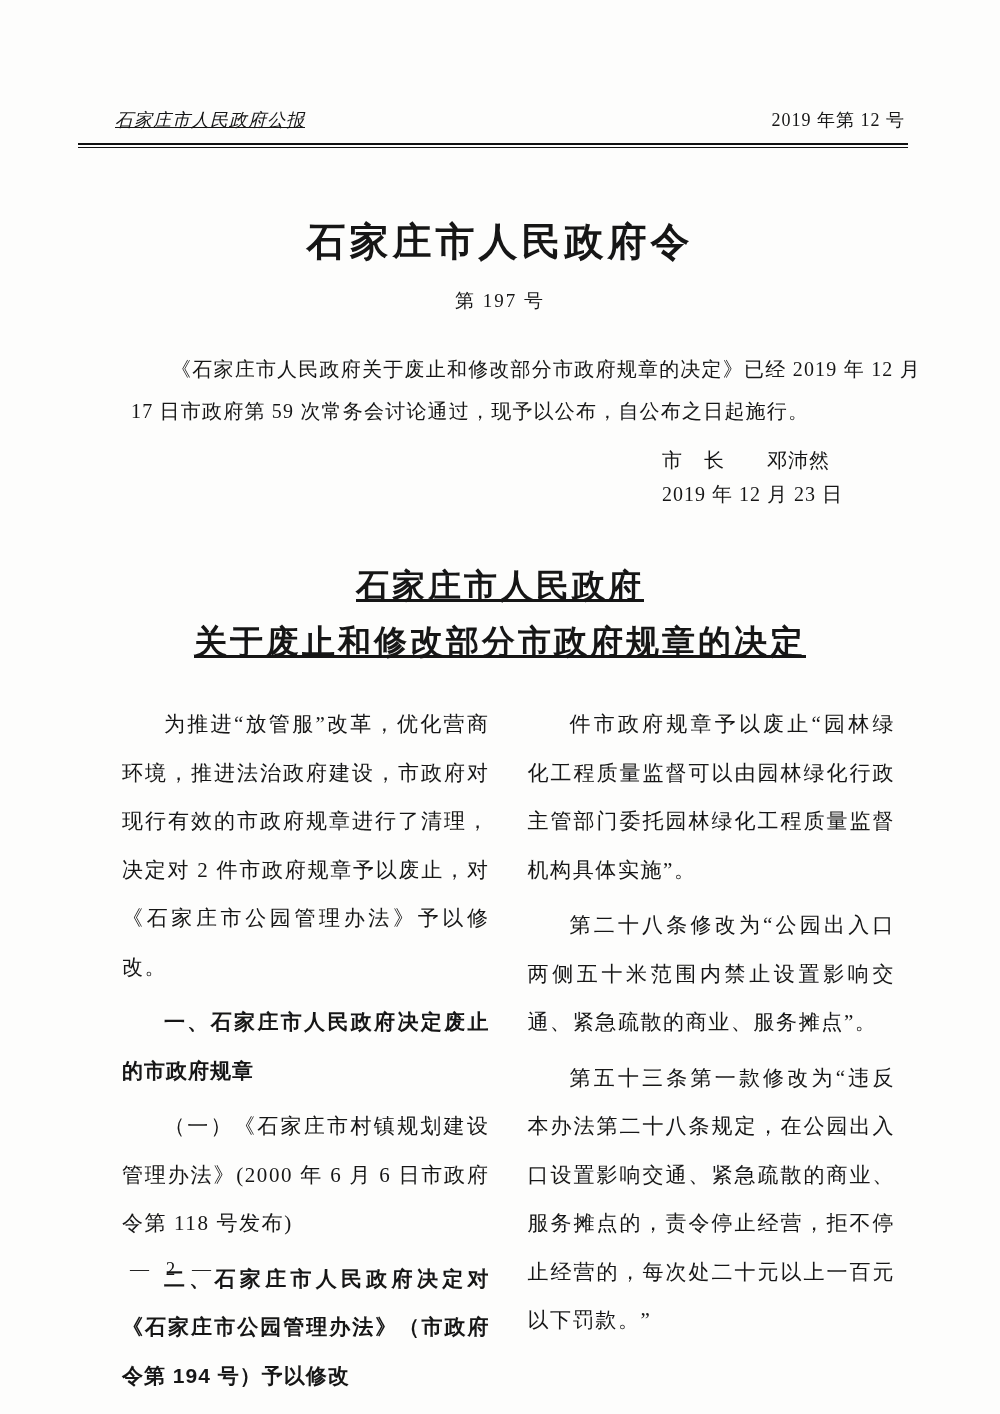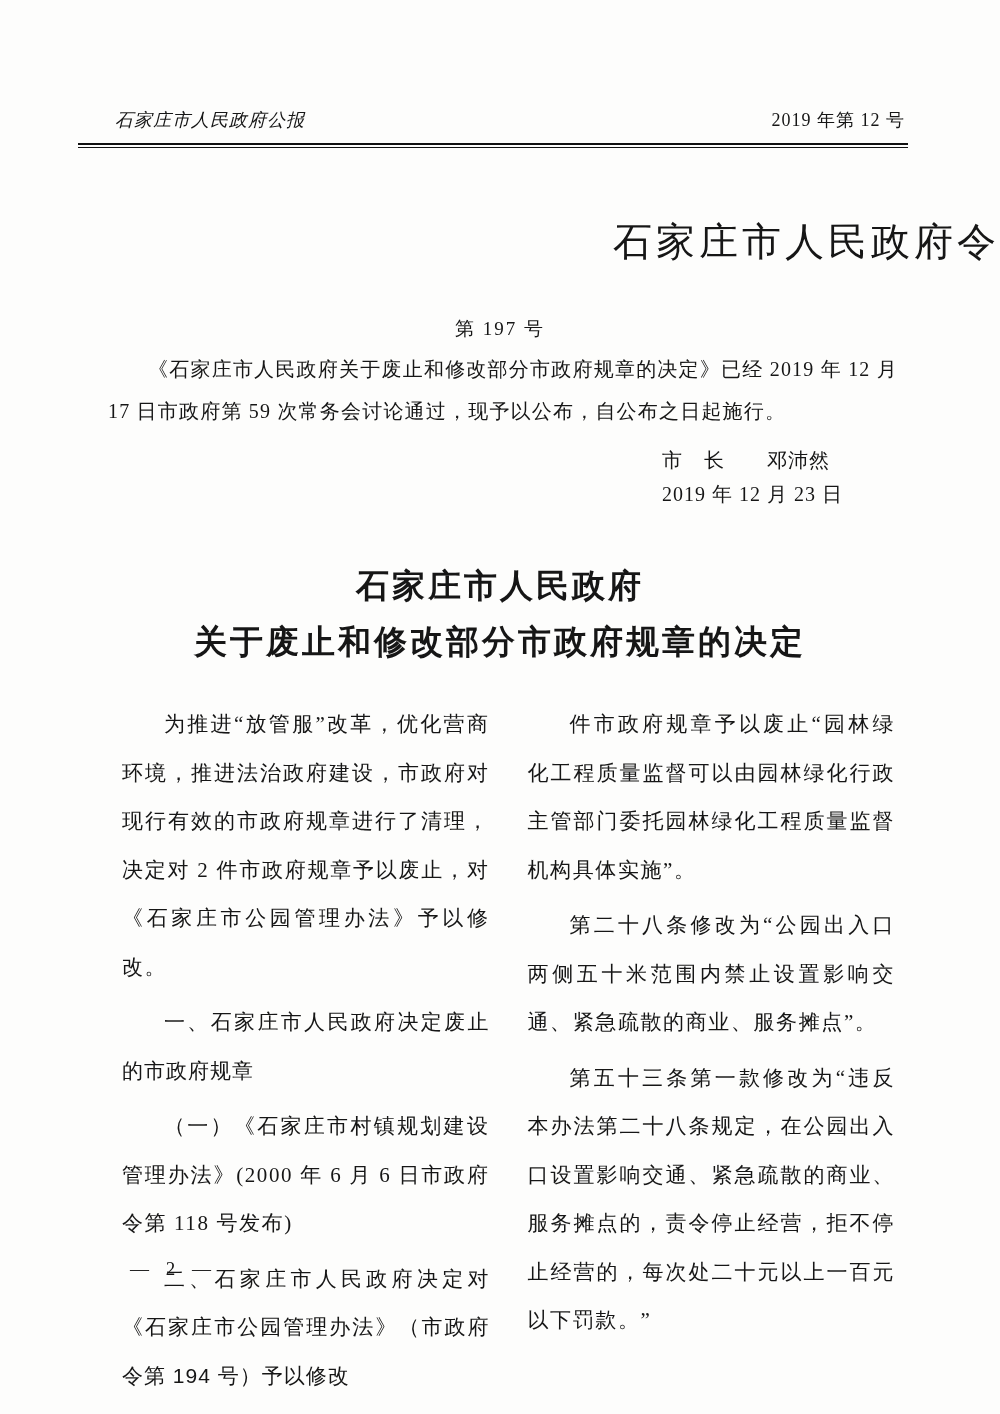--- a/index.html
+++ b/index.html
@@ -12,73 +12,74 @@
     font-family:"Liberation Serif","DejaVu Serif",serif;
     overflow:hidden;
     box-sizing:border-box;
   }
   
   .running-head{
     position:absolute;left:115px;right:95px;top:108px;
     display:flex;justify-content:space-between;align-items:flex-end;
     font-size:18px;letter-spacing:1px;
   }
-  .running-head .left{font-style:italic;}
+  .running-head .left{font-style:italic;text-decoration:underline;}
   .head-rule{
     position:absolute;left:78px;right:92px;top:143px;
     border-top:2.5px solid #111;
     border-bottom:1px solid #111;
     height:2px;
   }
   
   .order-title{
     position:absolute;left:0;right:0;top:215px;
-    text-align:right;
-    font-size:39px;font-weight:normal;letter-spacing:4px;
+    text-align:center;
+    font-size:39px;font-weight:bold;letter-spacing:4px;
   }
   .order-number{
     position:absolute;left:0;right:0;top:288px;
     text-align:center;
-    font-size:19px;letter-spacing:2px;margin-top:28px;
+    font-size:19px;letter-spacing:2px;
   }
   .order-body{
-    position:absolute;left:108px;width:790px;top:348px;
+    position:absolute;left:131px;width:790px;top:348px;
     font-size:20px;line-height:42px;letter-spacing:1.2px;
     text-align:justify;text-justify:inter-character;
     text-indent:2em;margin:0;
   }
   .order-signature{
     position:absolute;right:95px;top:443px;
     text-align:left;
     font-size:20px;line-height:34px;letter-spacing:1px;
   }
   .order-signature .signer{padding-right:38px;}
   .order-signature .sign-date{padding-right:62px;}
   
   .decision-title{
     position:absolute;left:0;right:0;top:558px;
     text-align:center;
     font-size:33px;font-weight:bold;letter-spacing:3px;
     line-height:56px;
+    text-decoration:underline;
   }
   
   .columns{
     position:absolute;left:115px;right:98px;top:693px;
     display:flex;gap:24px;
   }
   .col{flex:1 1 0;}
   .col p{
     margin:7px;
     font-size:21px;line-height:48.5px;letter-spacing:1.6px;
     text-align:justify;text-justify:inter-character;
     text-indent:2em;
   }
   .col p.hei{
     font-family:"Liberation Sans","DejaVu Sans",sans-serif;
-    font-weight:normal;letter-spacing:1px;
+    font-weight:bold;letter-spacing:1px;
   }
   .page-number{
     position:absolute;left:130px;top:1258px;
     font-size:19px;letter-spacing:6px;
   }
 </style>
 </head>
 <body>
 
 <div class="page">

